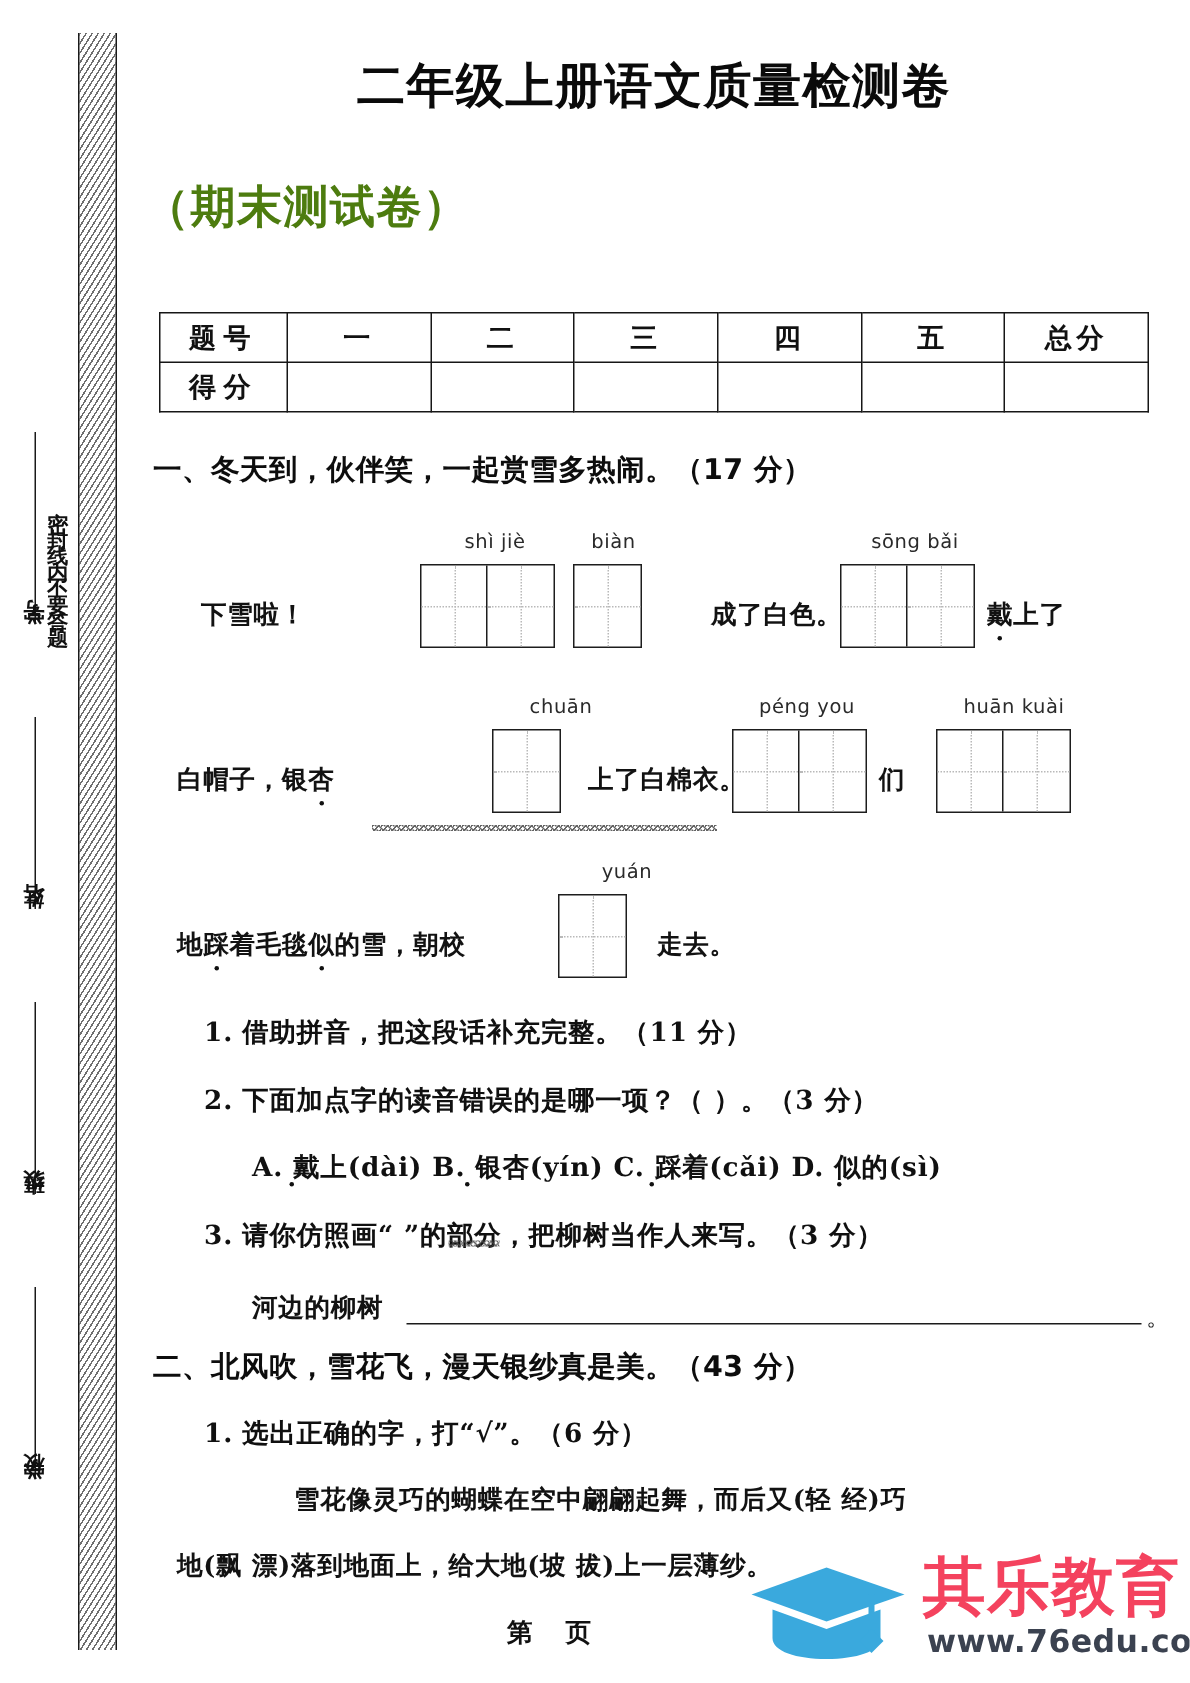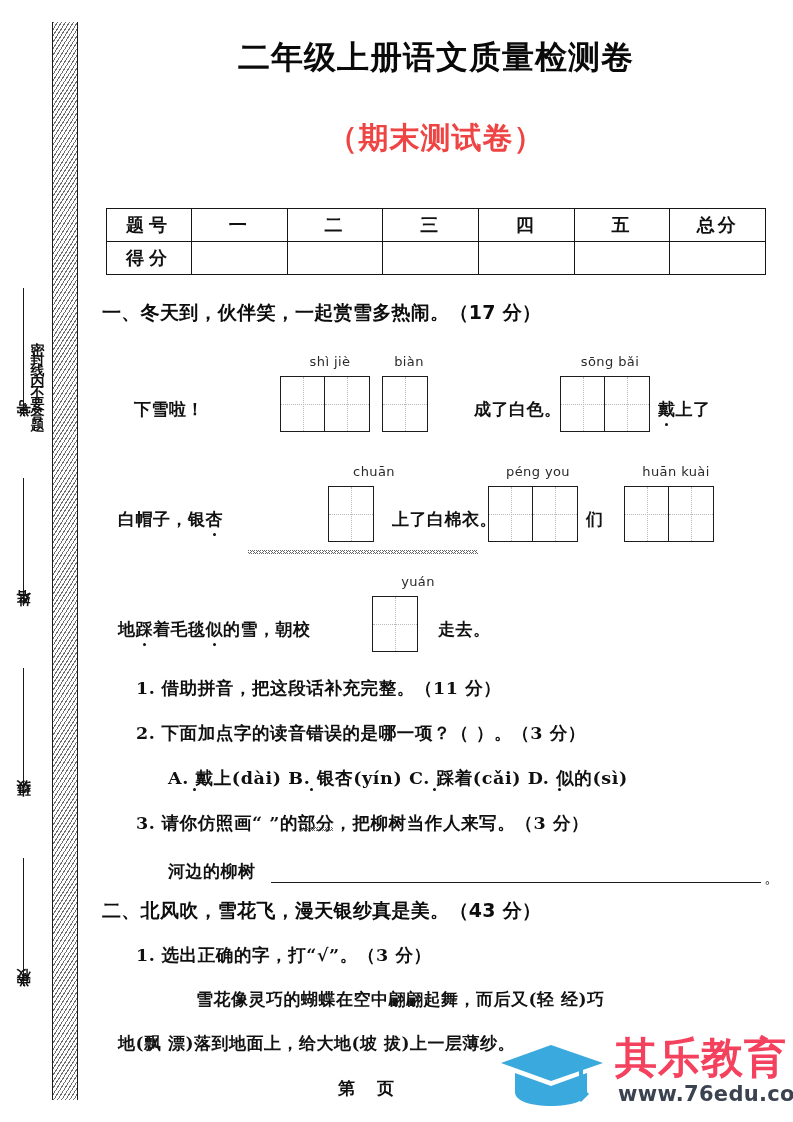--- a/index.html
+++ b/index.html
@@ -97,25 +97,24 @@
     font-family: "DejaVu Sans", "Liberation Sans", sans-serif;
     font-size: 32px;
     font-weight: 700;
     letter-spacing: 1px;
     color: #0a0a0a;
   }
   .subtitle {
     position: absolute;
     left: 0; top: 118px;
     width: 680px;
-    text-align: center;
     font-size: 30px;
     font-weight: 700;
     letter-spacing: 1px;
-    color: #ef4444;
+    color: #4d7c0f;
   }
   .meta {
     position: absolute;
     right: 36px; top: 180px;
     font-size: 17px;
     font-weight: 700;
     letter-spacing: 0.5px;
     color: #111;
   }
   .meta .gap { display: inline-block; width: 26px; }
@@ -448,21 +447,21 @@
   </div>
   <div class="wavy-mark" style="left:203px; top:825px; width:34px;"></div>
 
   <div class="body-line" style="left:72px; top:860px;">河边的柳树</div>
   <div class="blank-rule" style="left:175px; top:882px; width:490px;"></div>
   <div class="rule-end-dot" style="left:668px; top:868px;">。</div>
 
   <div class="sec-head" style="top:898px;">二、北风吹，雪花飞，漫天银纱真是美。（43 分）</div>
 
   <div class="qline" style="left:40px; top:943px;">
-    <span class="qnum">1.</span><span>选出正确的字，打“√”。（3 分）</span>
+    <span class="qnum">1.</span><span>选出正确的字，打“√”。（6 分）</span>
   </div>
 
   <div class="body-line" style="left:100px; top:988px;">雪花像灵巧的蝴蝶在空中翩翩起舞，而后又(轻    经)巧</div>
 
   <div class="body-line" style="left:22px; top:1032px;">地(飘    漂)落到地面上，给大地(坡    拔)上一层薄纱。</div>
 
   <div class="footer-page">第  页</div>
 
   <div class="logo">
     <svg class="logo-cap" width="112" height="68" viewBox="0 0 112 68">

